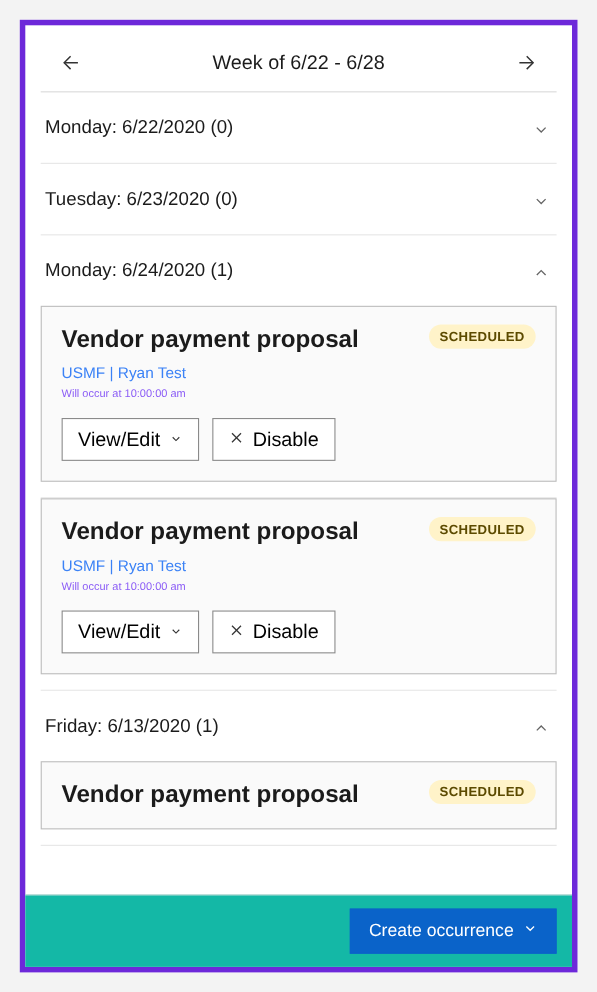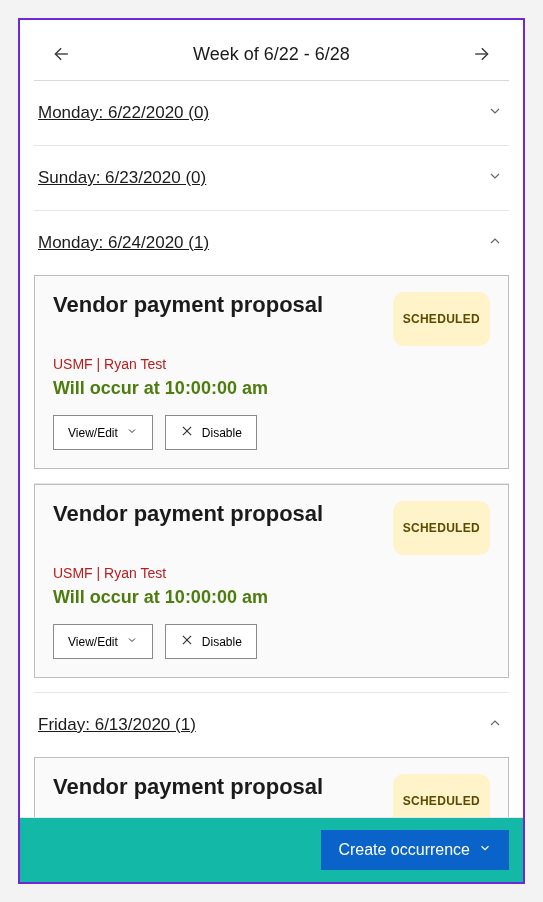--- a/index.html
+++ b/index.html
@@ -6,21 +6,21 @@
   body {
     font-family: "Segoe UI", -apple-system, sans-serif;
     background: #f3f3f3;
     width: 543px;
     height: 902px;
     padding: 18px;
     color: #1b1b1b;
   }
   .panel {
     background: #fff;
-    border: 2px solid #6d28d9;
+    border: 5px solid #6d28d9;
     height: 100%;
     position: relative;
     display: flex;
     flex-direction: column;
   }
   .week-nav {
     display: flex;
     align-items: center;
     justify-content: space-between;
     padding: 22px 30px 14px 30px;
@@ -53,25 +53,24 @@
   .scroll-area::-webkit-scrollbar { width: 8px; }
   .scroll-area::-webkit-scrollbar-thumb {
     background: #bcbcbc;
     border-radius: 4px;
   }
   .scroll-area::-webkit-scrollbar-track { background: transparent; }
 
   .day-section { border-bottom: 1px solid #e6e6e6; }
   .day-header {
     display: flex;
-    align-items: flex-start;
+    align-items: flex-end;
     justify-content: space-between;
     padding: 22px 6px 22px 4px;
     cursor: pointer;
-    text-decoration: underline;
   }
   .day-label {
     font-size: 17px;
     font-weight: 400;
   }
   .chevron {
     color: #666;
     display: flex;
     align-items: center;
   }
@@ -89,46 +88,45 @@
   }
   .card-title {
     font-size: 22px;
     font-weight: 600;
   }
   .badge {
     background: #fff3c9;
     color: #5c4a00;
     font-size: 12px;
     font-weight: 600;
-    padding: 20px 10px;
+    padding: 4px 10px;
     letter-spacing: .3px;
     white-space: nowrap;
     border-radius: 11px;
   }
   .card-sub {
-    color: #b91c1c;
+    color: #3b82f6;
     font-size: 14px;
     margin-top: 10px;
   }
   .card-time {
-    color: #4d7c0f;
-    font-size: 18px;
+    color: #8b5cf6;
+    font-size: 10px;
     margin-top: 6px;
-    font-weight: bold;
   }
   .card-actions {
     display: flex;
     gap: 12px;
     margin-top: 16px;
   }
   .btn {
     border: 1px solid #8a8a8a;
     background: #fff;
     padding: 8px 14px;
-    font-size: 12px;
+    font-size: 18px;
     cursor: pointer;
     display: inline-flex;
     align-items: center;
     gap: 8px;
   }
   .btn .chev-small svg { width: 12px; height: 12px; }
   .x-icon svg { width: 14px; height: 14px; stroke: #333; }
 
   .footer-bar {
     border-top: 1px solid #e6e6e6;
@@ -181,21 +179,21 @@
         <span class="chevron">
           <svg width="16" height="16" viewBox="0 0 24 24" fill="none" stroke="#666" stroke-width="1.8">
               <polyline points="6 9 12 15 18 9"></polyline>
             </svg>
         </span>
       </div>
     </div>
 
     <div class="day-section">
       <div class="day-header">
-        <span class="day-label">Sunday: 6/23/2020 (0)</span>
+        <span class="day-label">Tuesday: 6/23/2020 (0)</span>
         <span class="chevron">
           <svg width="16" height="16" viewBox="0 0 24 24" fill="none" stroke="#666" stroke-width="1.8">
               <polyline points="6 9 12 15 18 9"></polyline>
             </svg>
         </span>
       </div>
     </div>
 
     <div class="day-section">
       <div class="day-header">

